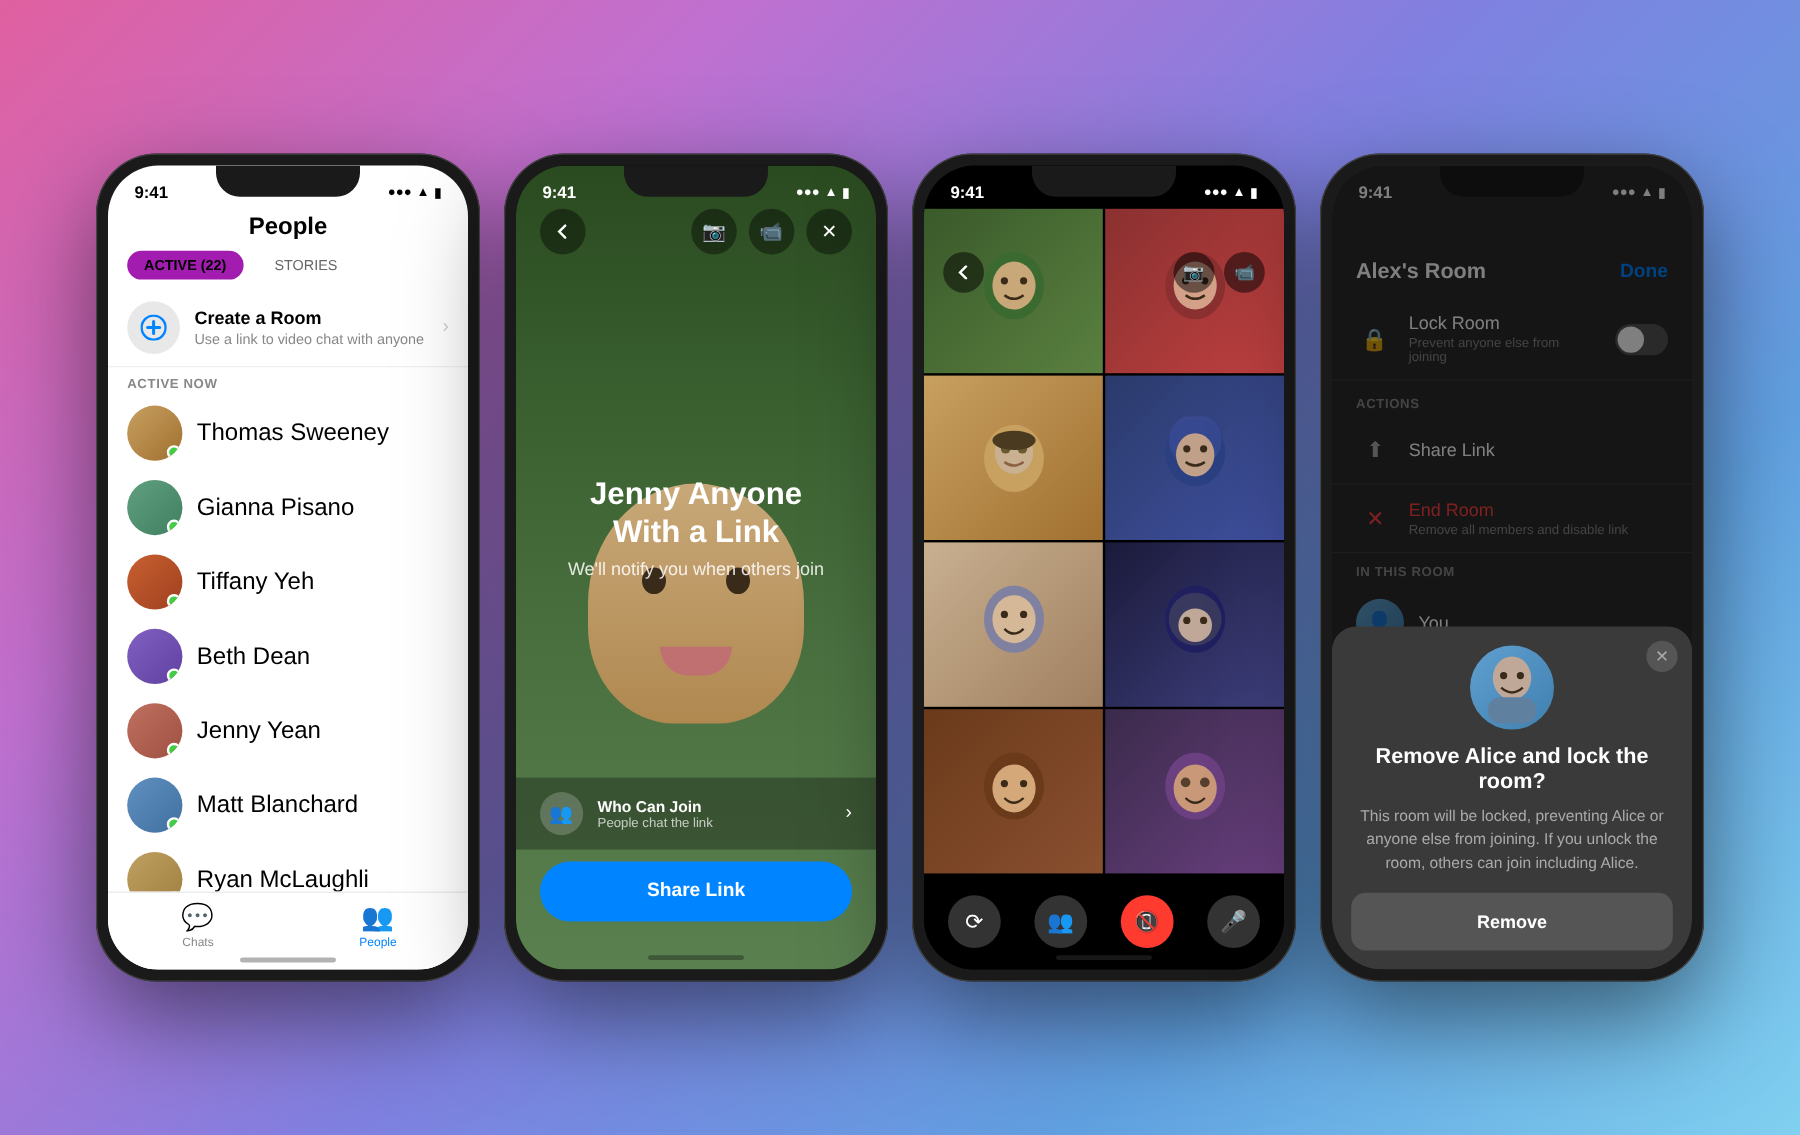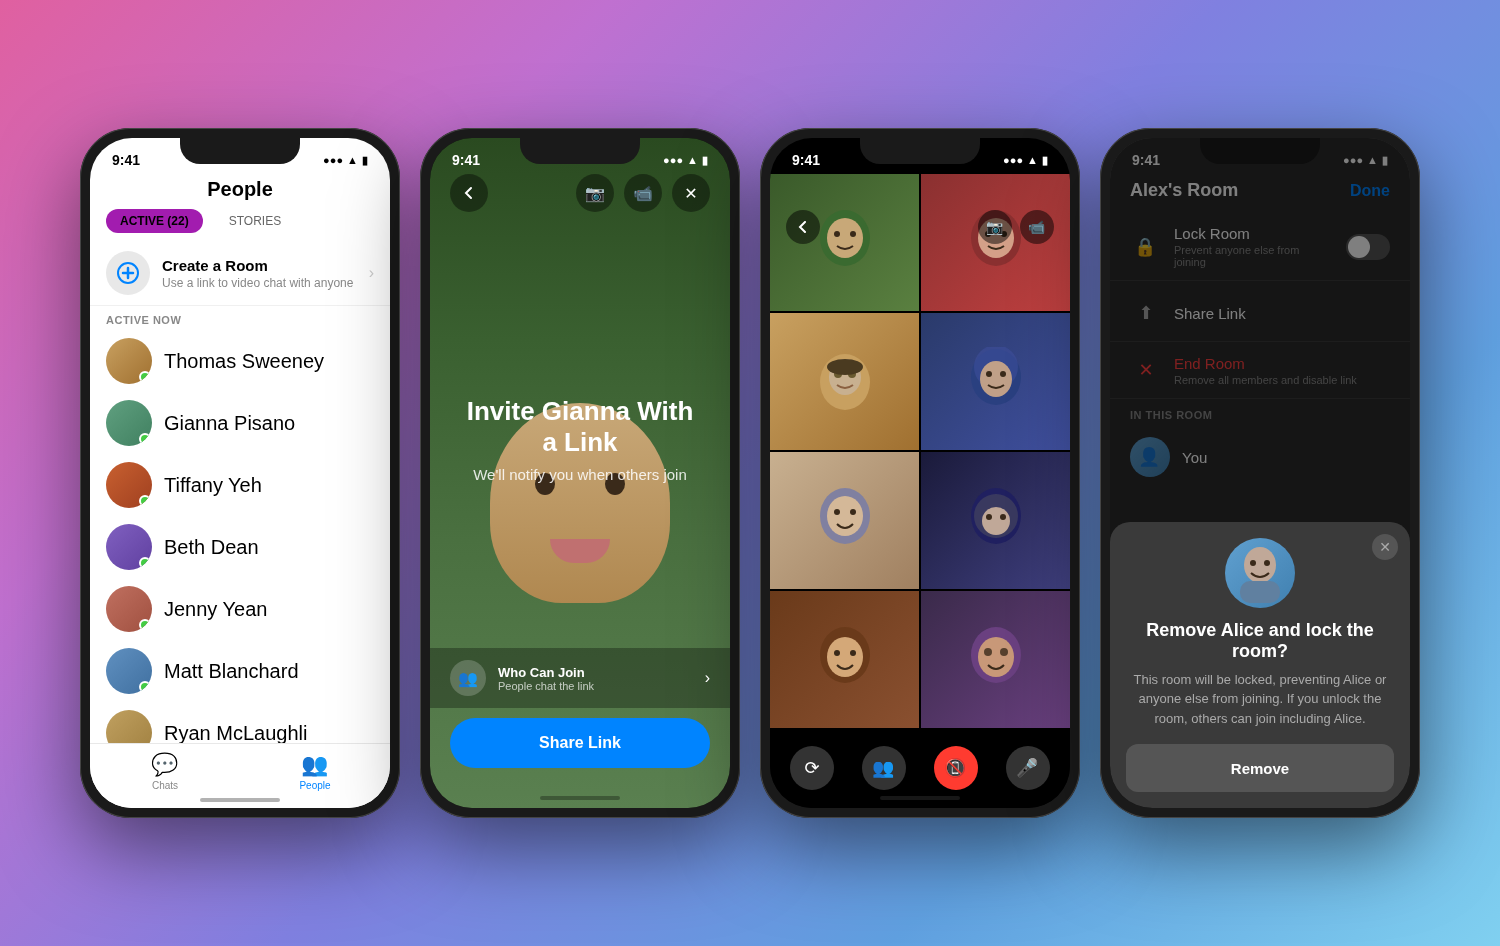--- a/index.html
+++ b/index.html
@@ -347,20 +347,21 @@
 
     
     .phone4 .phone-screen { background: #2a2a2a; }
     .phone4 .status-bar { color: #fff; }
     .room-header {
       display: flex;
       justify-content: space-between;
       align-items: center;
       padding: 6px 20px 12px;
       color: #fff;
+      margin-top: 36px;
     }
     .room-title { font-size: 18px; font-weight: 600; }
     .room-done { font-size: 16px; color: #0084ff; font-weight: 600; }
     .room-section {
       padding: 0 0 4px;
     }
     .room-row {
       display: flex;
       align-items: center;
       padding: 12px 20px;
@@ -637,21 +638,21 @@
             <path d="M9 2L4 7l5 5" stroke="white" stroke-width="2" fill="none" stroke-linecap="round"></path>
           </svg>
       </div>
       <div style="display:flex;gap:10px;">
         <div class="ctrl-btn">📷</div>
         <div class="ctrl-btn">📹</div>
         <div class="ctrl-btn">✕</div>
       </div>
     </div>
     <div class="invite-text-area">
-      <div class="invite-title">Invite Gianna With a Link</div>
+      <div class="invite-title">Jenny Anyone With a Link</div>
       <div class="invite-sub">We'll notify you when others join</div>
     </div>
     <div class="who-can-join-row">
       <div class="who-icon">👥</div>
       <div class="who-text">
         <div class="who-title">Who Can Join</div>
         <div class="who-sub">People chat the link</div>
       </div>
       <span style="color:#fff;font-size:16px;">›</span>
     </div>
@@ -804,20 +805,21 @@
         <div class="room-row-icon">🔒</div>
         <div class="room-row-text">
           <div class="room-row-title">Lock Room</div>
           <div class="room-row-sub">Prevent anyone else from joining</div>
         </div>
         <div class="toggle">
           <div class="toggle-knob"></div>
         </div>
       </div>
     </div>
+    <div class="section-title-dark">ACTIONS</div>
     <div class="room-row">
       <div class="room-row-icon">⬆</div>
       <div class="room-row-text">
         <div class="room-row-title">Share Link</div>
       </div>
     </div>
     <div class="room-row">
       <div class="room-row-icon" style="color:#ff4040;">✕</div>
       <div class="room-row-text">
         <div class="room-row-title" style="color:#ff4040;">End Room</div>

